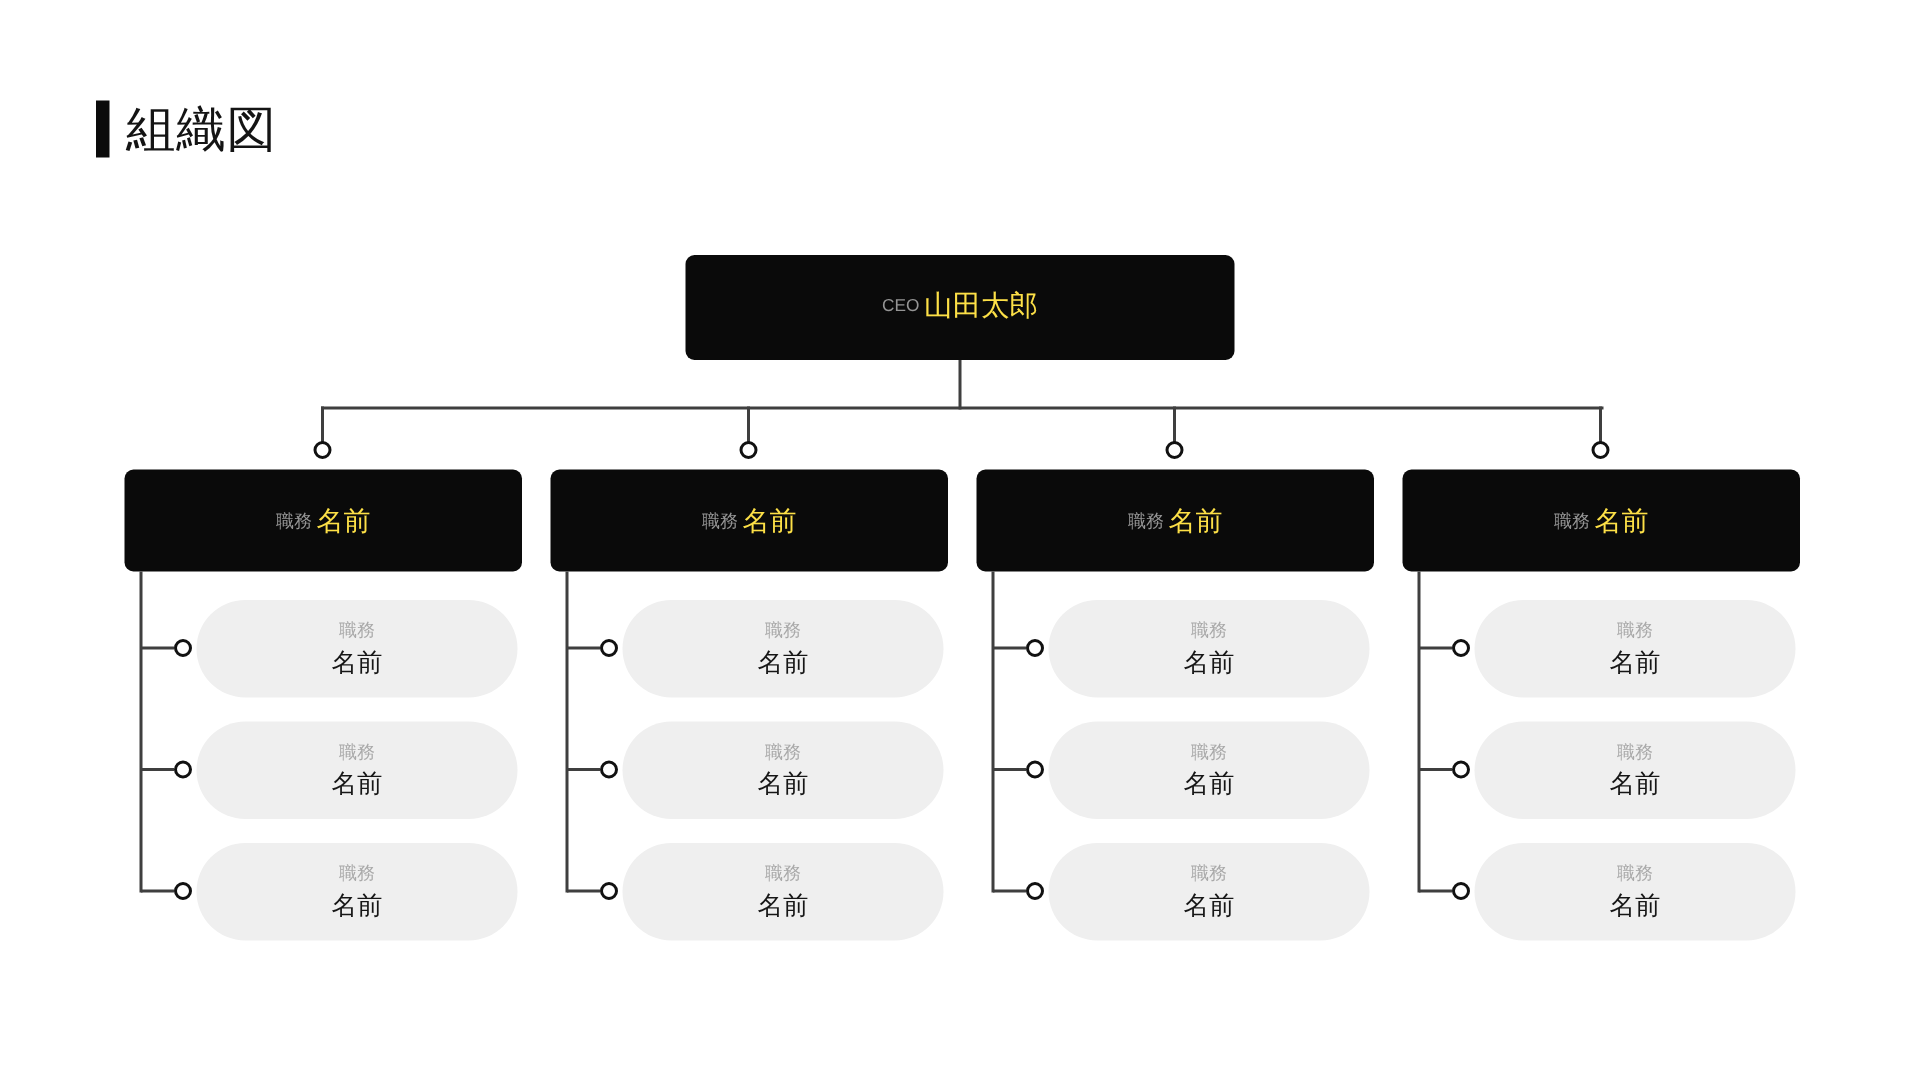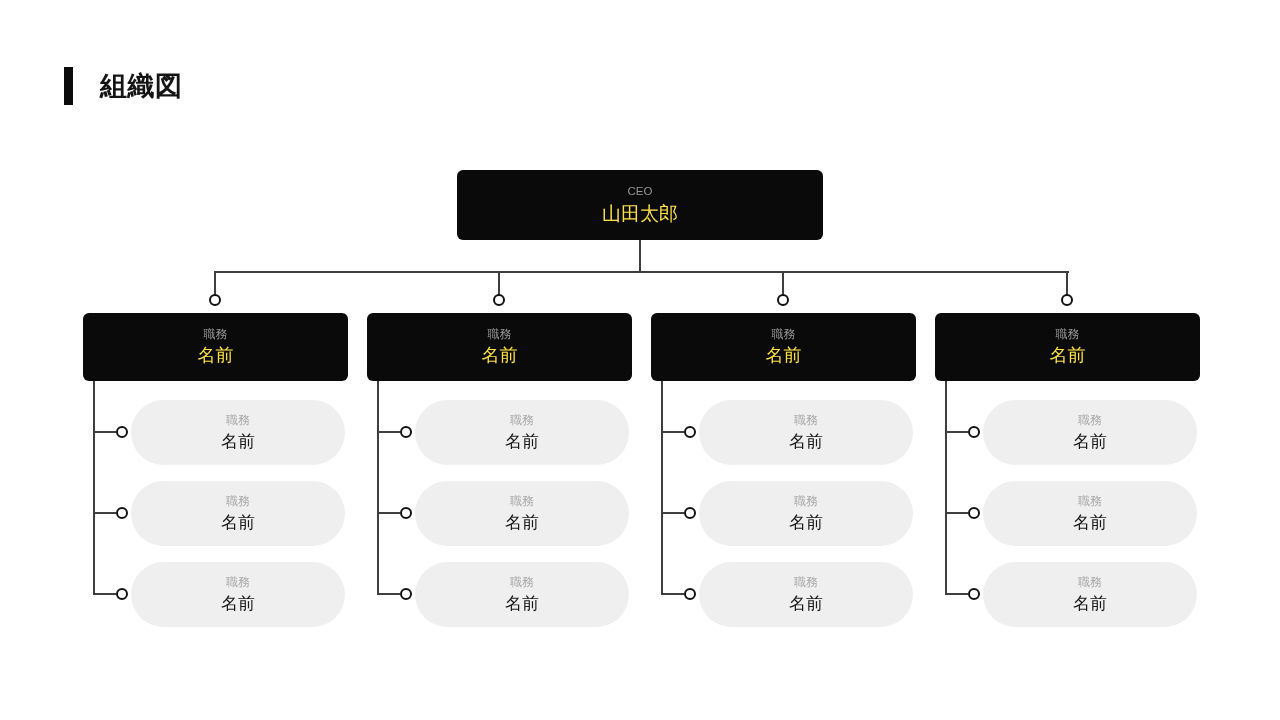--- a/index.html
+++ b/index.html
@@ -6,26 +6,26 @@
   body {
     width:1280px; height:720px;
     background:#ffffff;
     font-family:"Liberation Sans", "DejaVu Sans", sans-serif;
   }
   .slide { position:relative; width:1280px; height:720px; background:#ffffff; overflow:hidden; }
 
   
   .title-block { position:absolute; left:64px; top:67px; height:38px; display:flex; align-items:center; }
   .title-bar { width:9px; height:38px; background:#0b0b0b; flex:0 0 auto; }
-  .title-text { margin-left:27px; font-size:27px; font-weight:700; color:#141414; line-height:38px; letter-spacing:0.5px; white-space:nowrap; }
+  .title-text { margin-left:11px; font-size:33px; font-weight:400; color:#141414; line-height:38px; letter-spacing:0.5px; white-space:nowrap; }
 
   
   .node {
     position:absolute; background:#0a0a0a; border-radius:6px;
-    display:flex; flex-direction:column; align-items:center; justify-content:center;
+    display:flex; flex-direction:row; align-items:center; justify-content:center;
     gap:3px; text-align:center;
   }
   .node .role { font-size:12px; line-height:1.2; color:#959595; }
   .node .name { font-size:18px; line-height:1.25; color:#fde047; font-weight:500; }
   .ceo-node { left:457px; top:170px; width:366px; height:70px; }
   .ceo-node .role { font-size:11.5px; }
   .ceo-node .name { font-size:19px; }
   .dept-box { left:0; top:0; width:265px; height:68px; }
 
   

